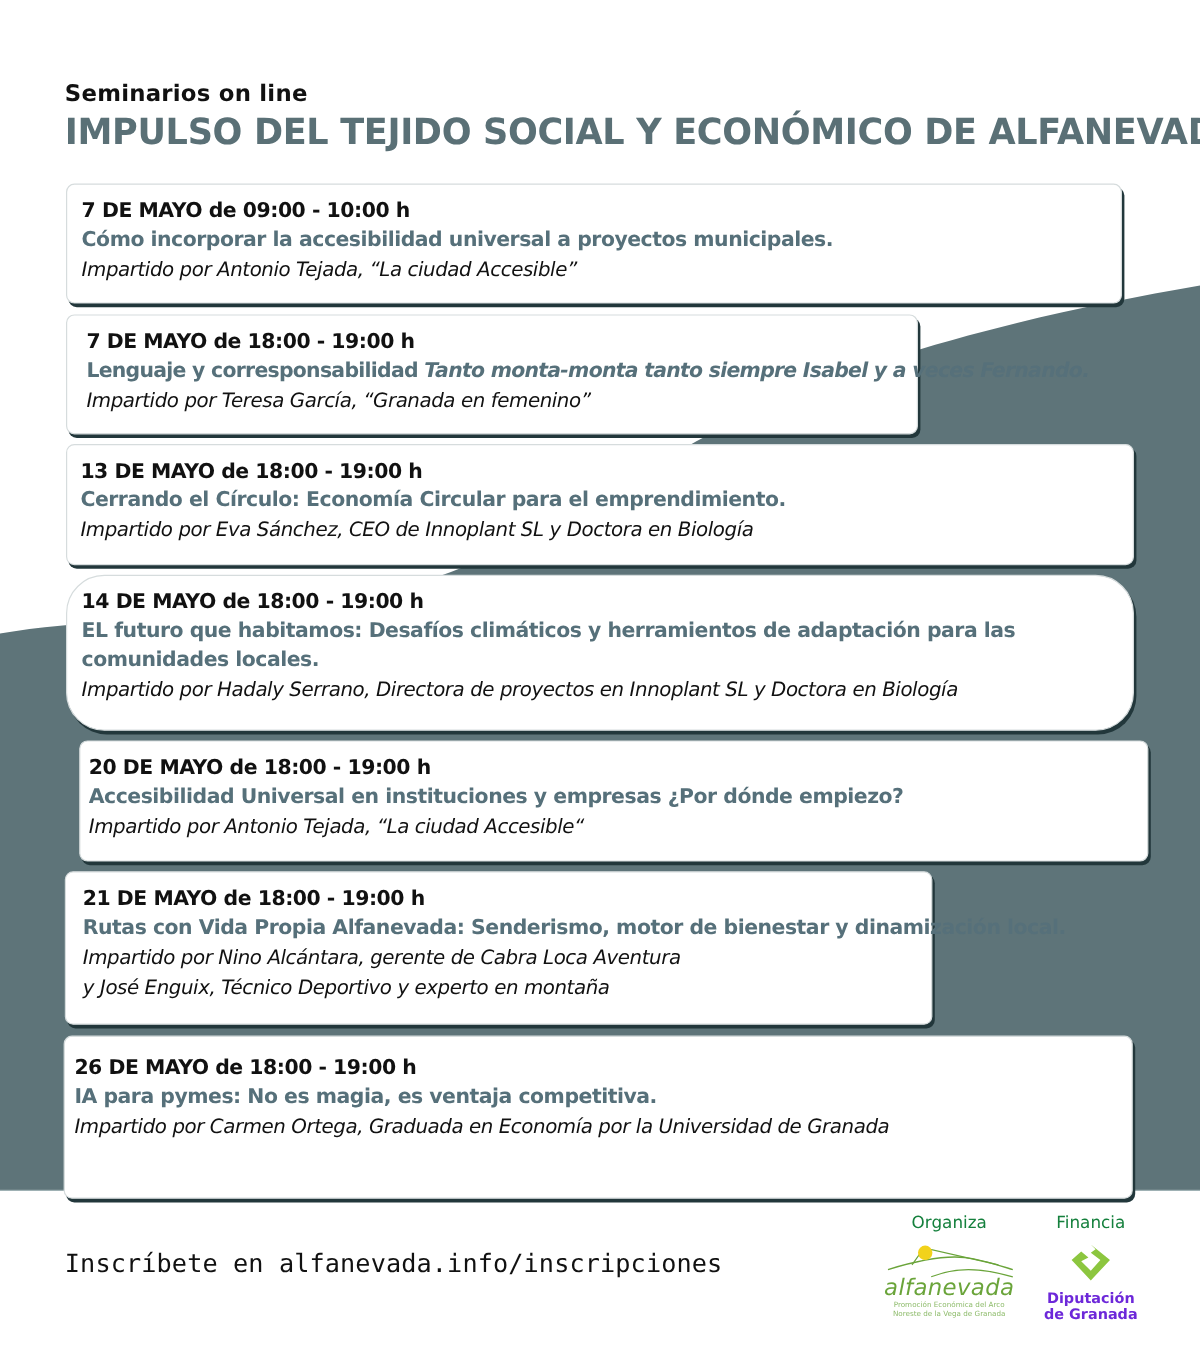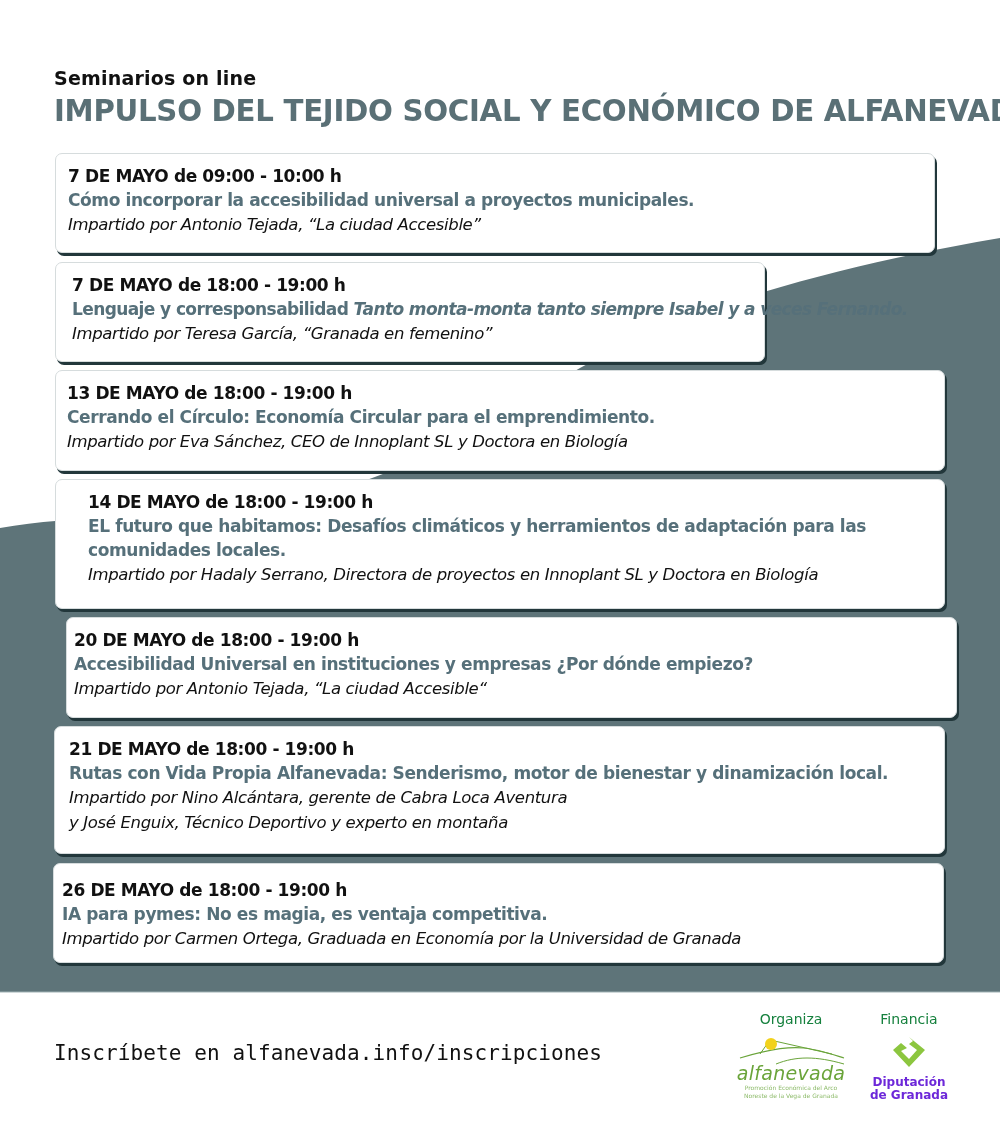--- a/index.html
+++ b/index.html
@@ -47,40 +47,40 @@
   </div>
   <div class="speaker">Impartido por Teresa García, “Granada en femenino”</div>
 </div>
 
 <div class="card" style="left:55px;top:370px;width:890px;height:101px;padding-left:11px;">
   <div class="date">13 DE MAYO de 18:00 - 19:00 h</div>
   <div class="topic">Cerrando el Círculo: Economía Circular para el emprendimiento.</div>
   <div class="speaker">Impartido por Eva Sánchez, CEO de Innoplant SL y Doctora en Biología</div>
 </div>
 
-<div class="card" style="left:55px;top:479px;width:890px;height:130px;padding-left:32px;">
+<div class="card" style="left:55px;top:479px;width:890px;height:130px;padding-left:12px;border-radius:32px;">
   <div class="date">14 DE MAYO de 18:00 - 19:00 h</div>
   <div class="topic" style="padding-right:60px;">EL futuro que habitamos: Desafíos climáticos y herramientos de adaptación para las comunidades locales.</div>
   <div class="speaker">Impartido por Hadaly Serrano, Directora de proyectos en Innoplant SL y Doctora en Biología</div>
 </div>
 
 <div class="card" style="left:54px;top:617px;width:891px;height:101px;padding-left:7px;margin-left:12px;">
   <div class="date">20 DE MAYO de 18:00 - 19:00 h</div>
   <div class="topic">Accesibilidad Universal en instituciones y empresas ¿Por dónde empiezo?</div>
   <div class="speaker">Impartido por Antonio Tejada, “La ciudad Accesible“</div>
 </div>
 
-<div class="card" style="left:54px;top:726px;width:891px;height:128px;padding-left:14px;">
+<div class="card" style="left:54px;top:726px;width:723px;height:128px;padding-left:14px;">
   <div class="date">21 DE MAYO de 18:00 - 19:00 h</div>
   <div class="topic" style="white-space:nowrap;">Rutas con Vida Propia Alfanevada: Senderismo, motor de bienestar y dinamización local.</div>
   <div class="speaker">Impartido por Nino Alcántara, gerente de Cabra Loca Aventura</div>
   <div class="speaker">y José Enguix, Técnico Deportivo y experto en montaña</div>
 </div>
 
-<div class="card" style="left:53px;top:863px;width:891px;height:100px;padding-left:8px;padding-top:14px;">
+<div class="card" style="left:53px;top:863px;width:891px;height:136px;padding-left:8px;padding-top:14px;">
   <div class="date">26 DE MAYO de 18:00 - 19:00 h</div>
   <div class="topic">IA para pymes: No es magia, es ventaja competitiva.</div>
   <div class="speaker">Impartido por Carmen Ortega, Graduada en Economía por la Universidad de Granada</div>
 </div>
 
 <div class="footer-cta">Inscríbete en alfanevada.info/inscripciones</div>
 
 <div class="org" style="left:728px;width:126px;">
   <div class="lbl">Organiza</div>
   <svg width="110" height="34" viewBox="0 0 110 34" style="display:block;margin:6px auto 0;">

